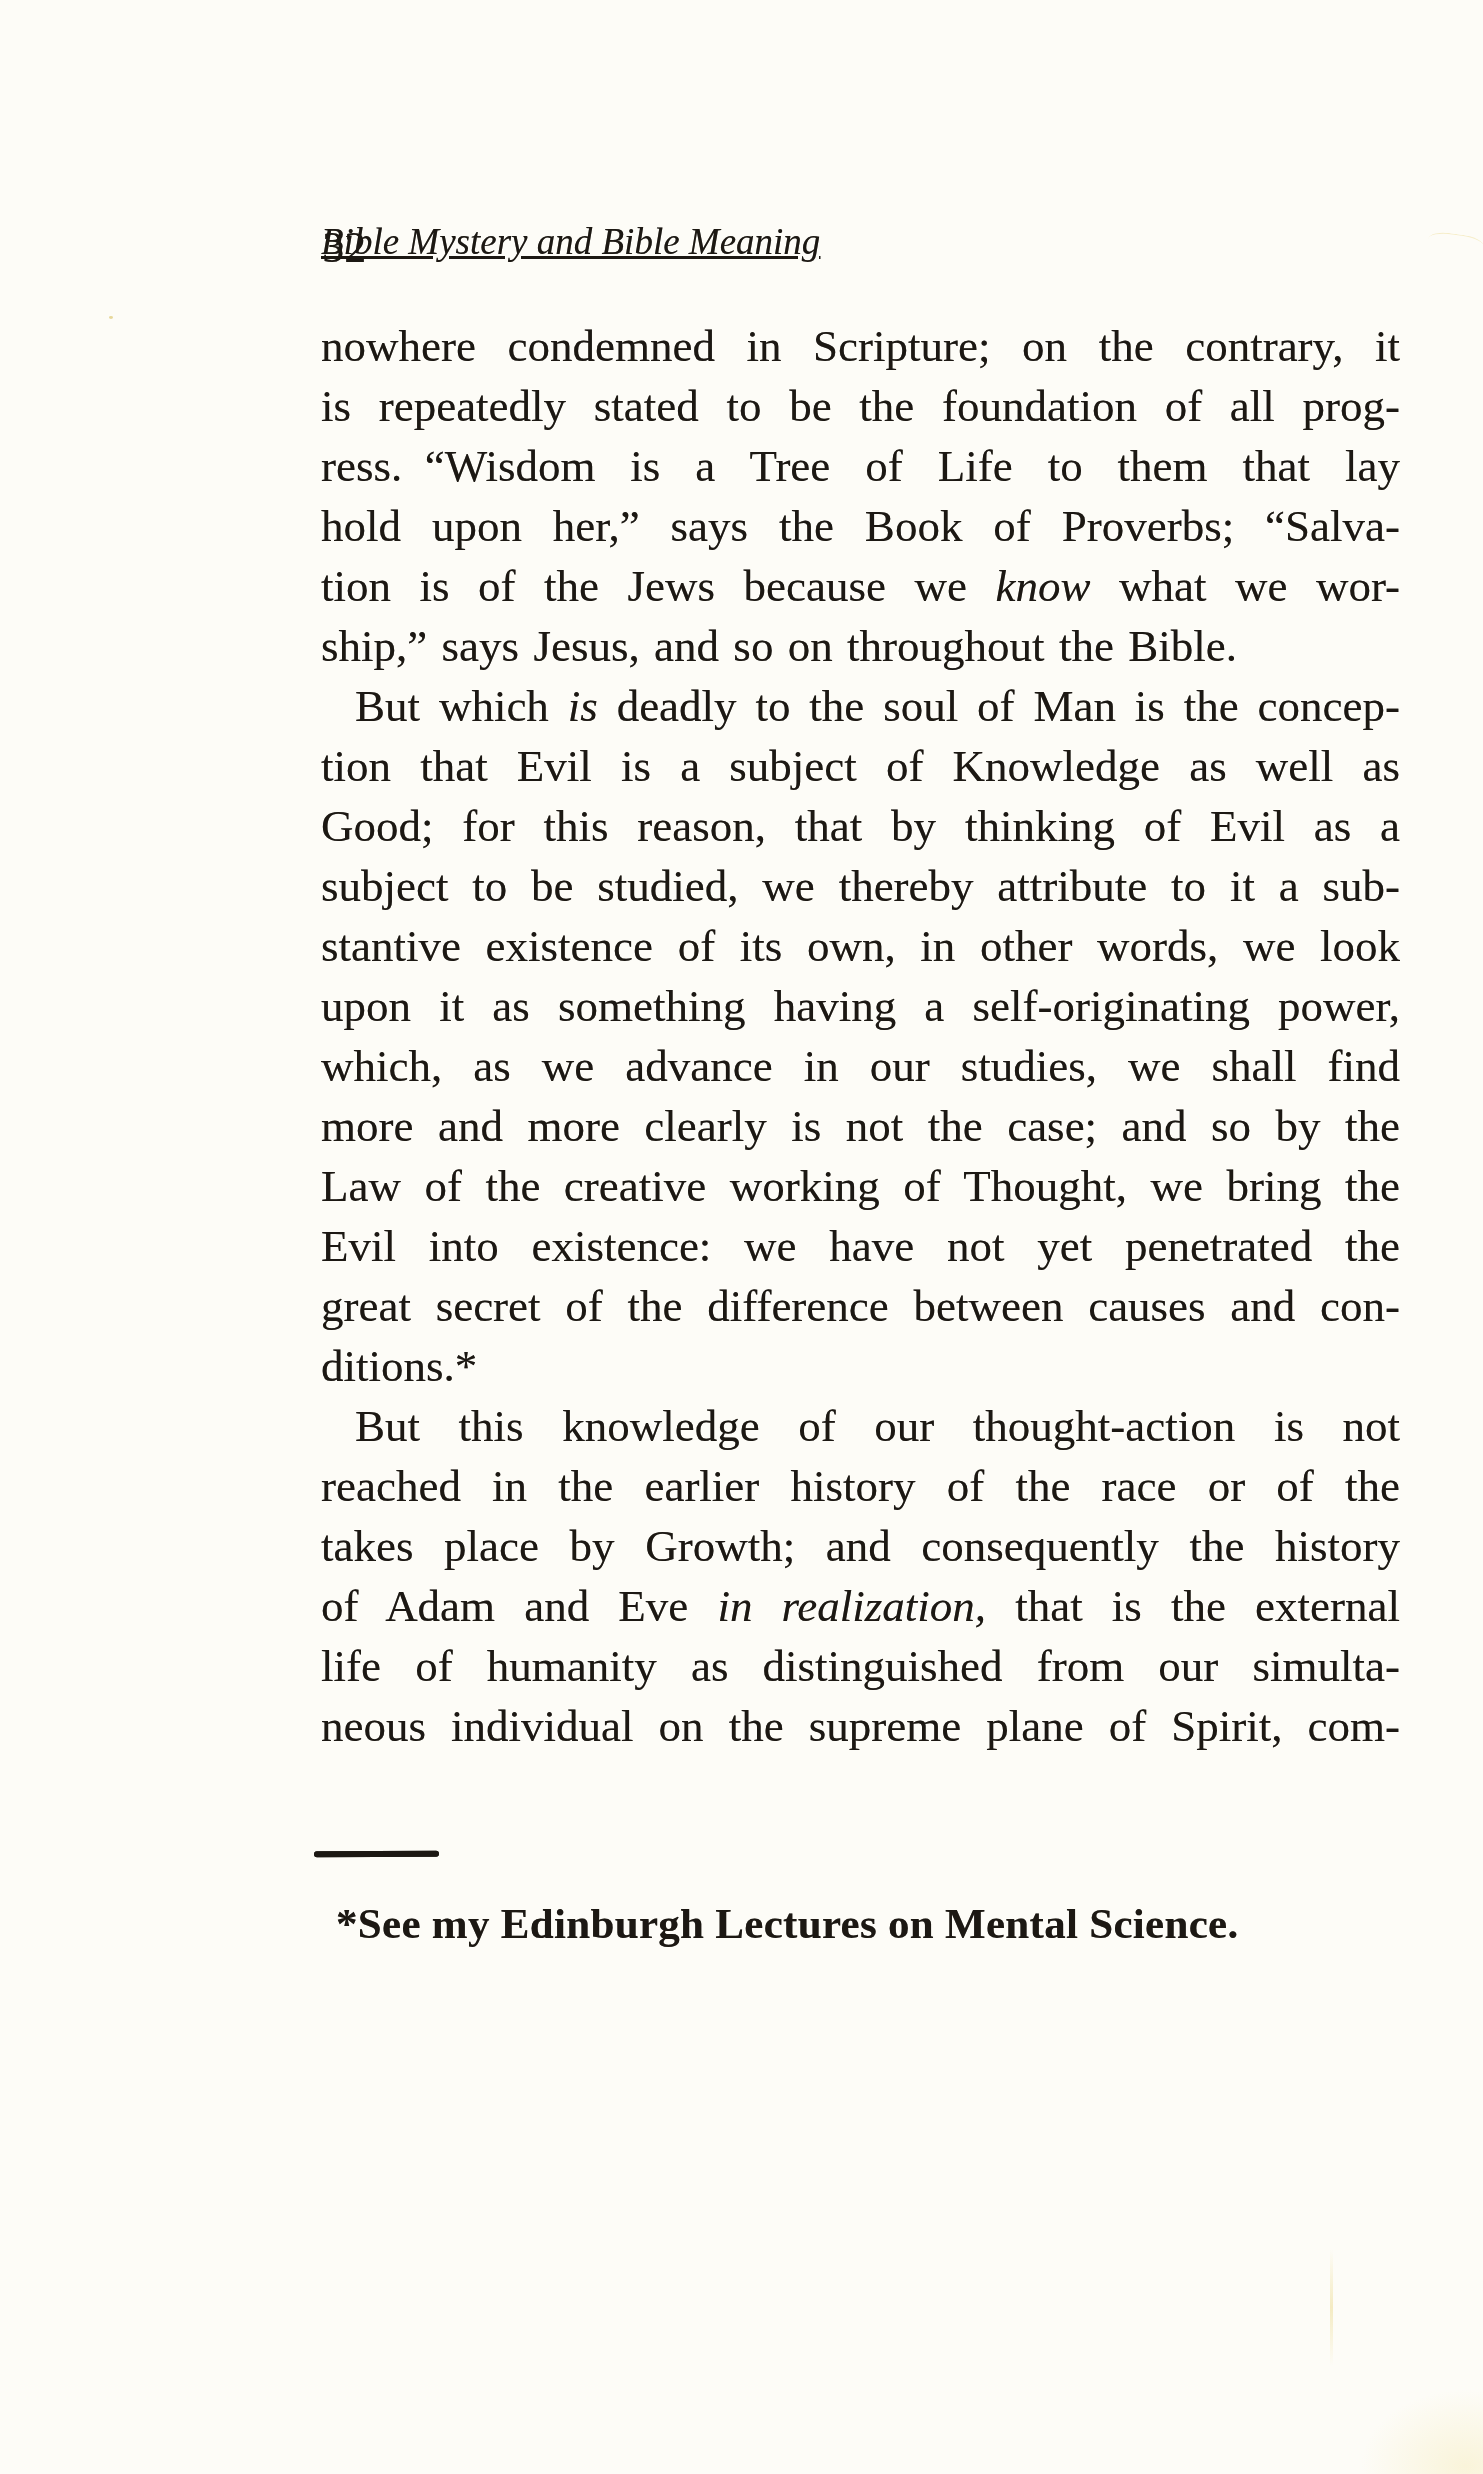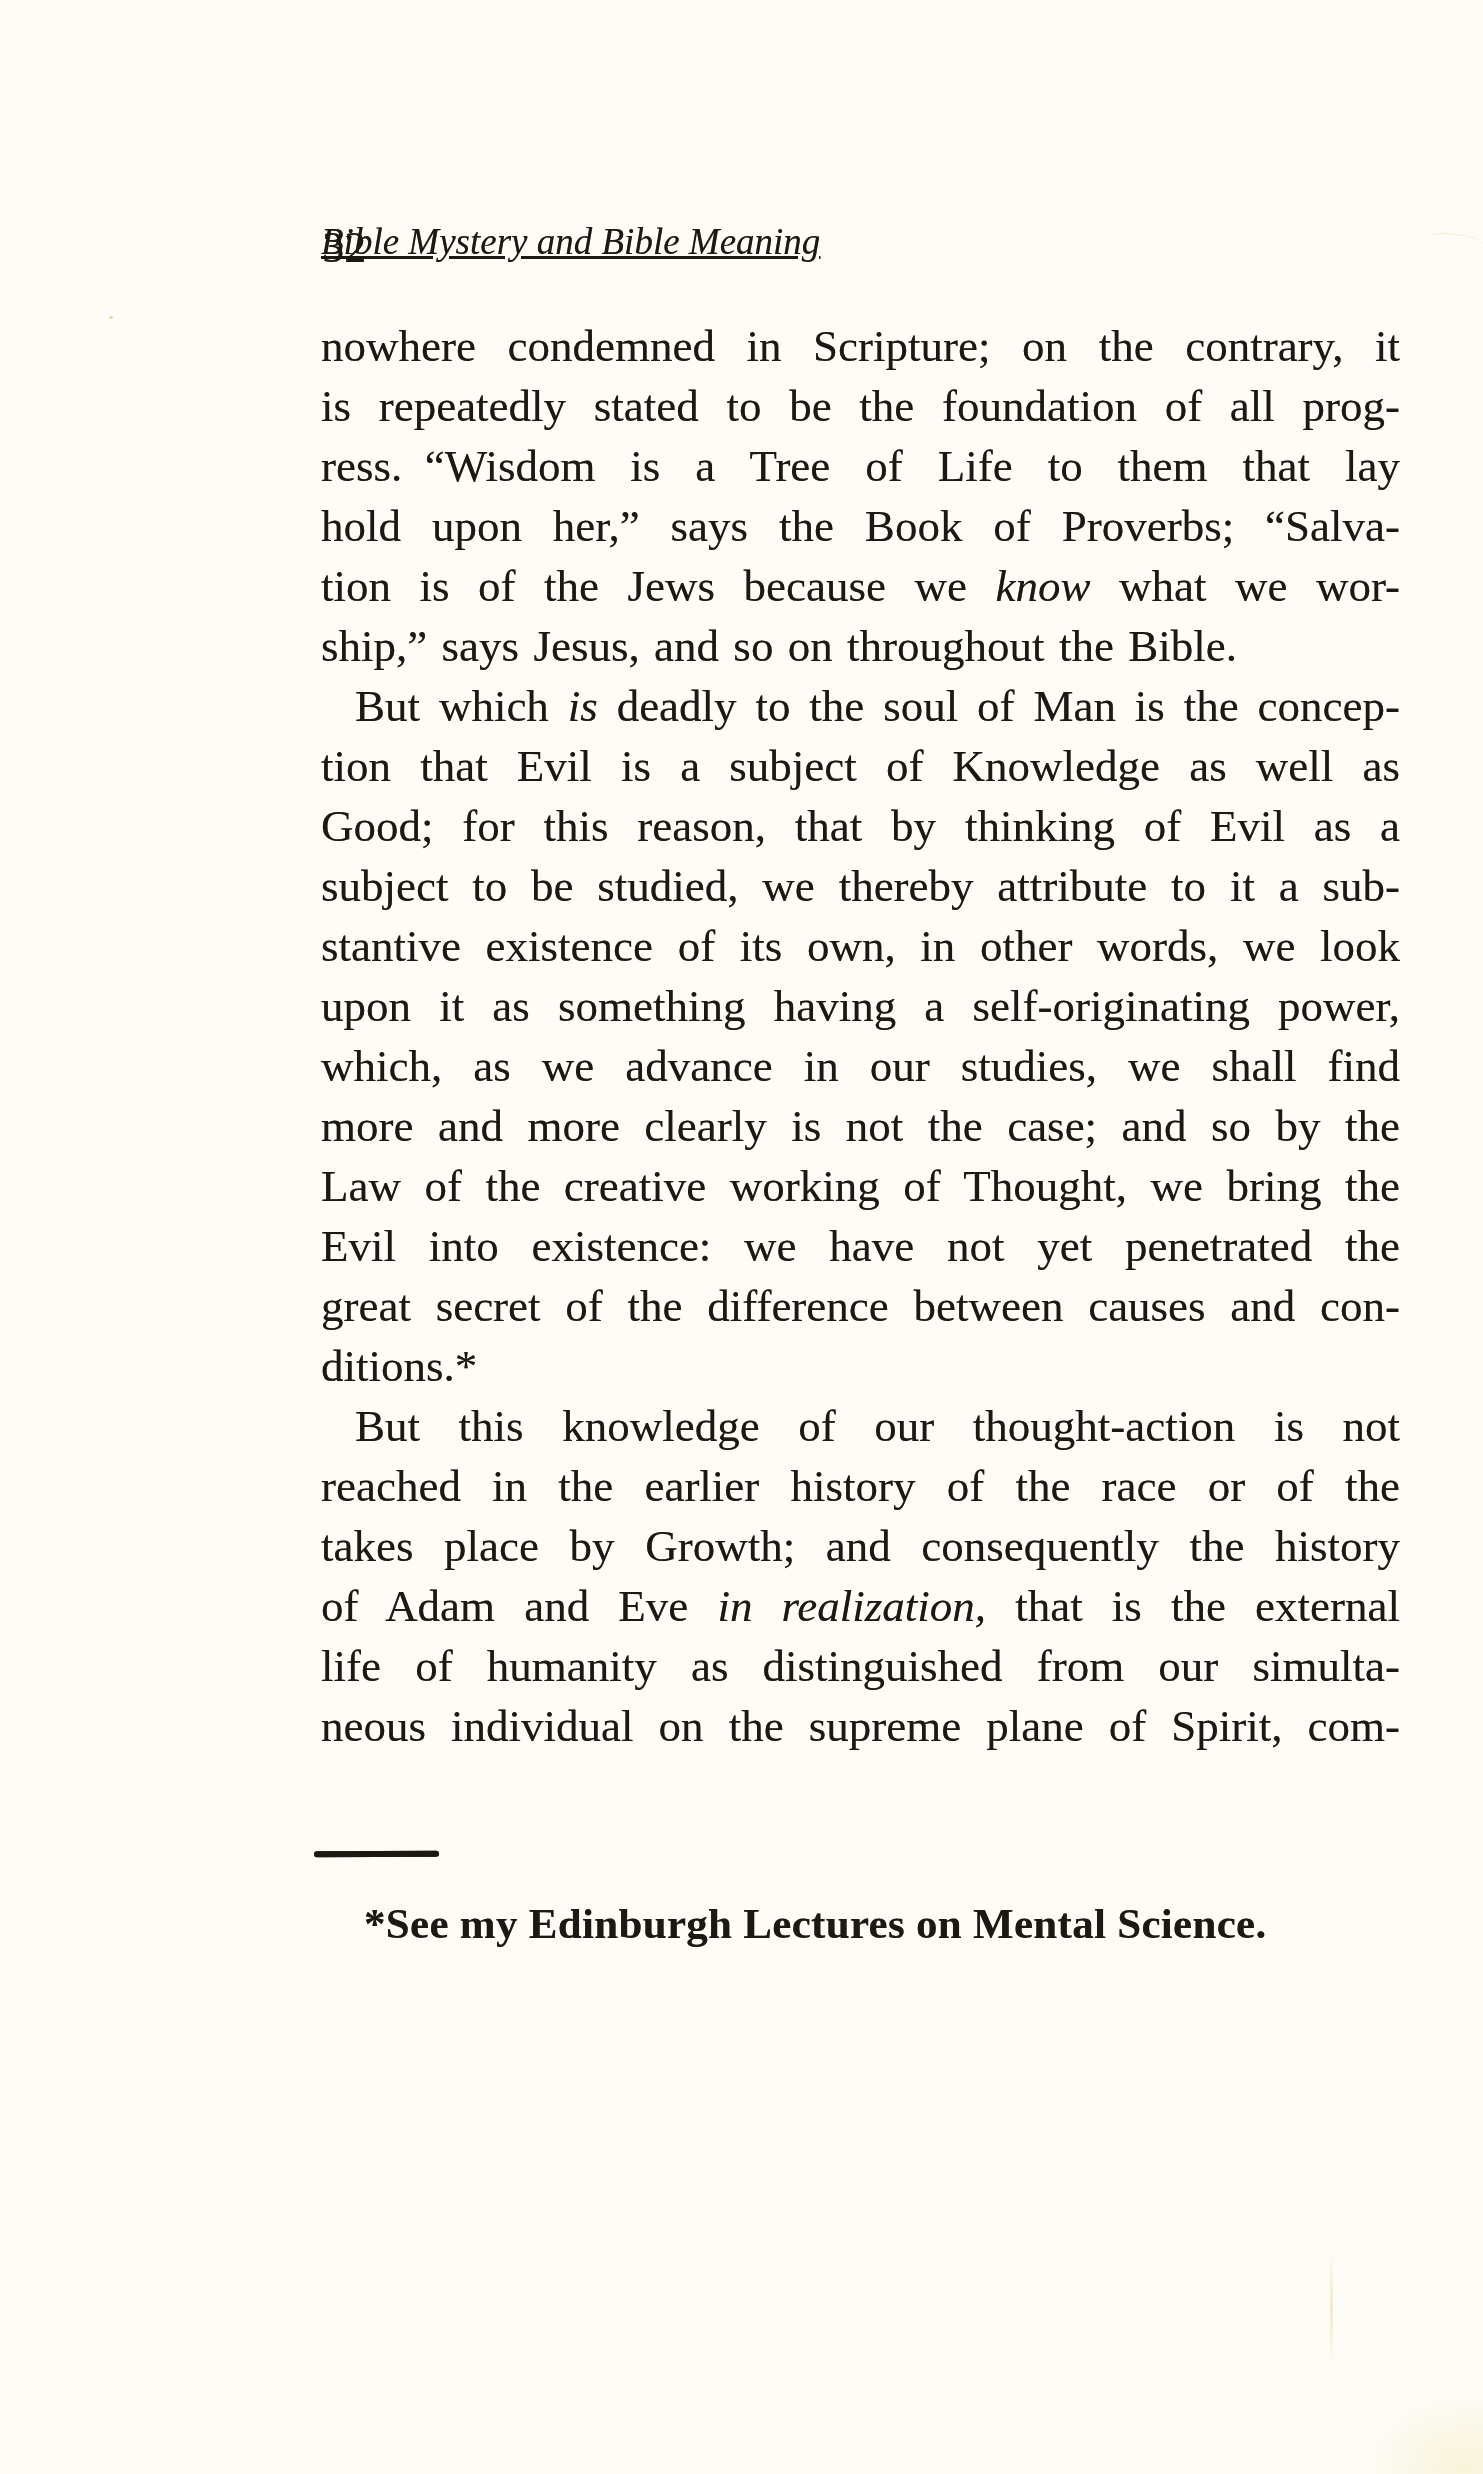--- a/index.html
+++ b/index.html
@@ -61,21 +61,21 @@
     top: 1851px;
     width: 125px;
     height: 5.6px;
     background: #1c1813;
     border-radius: 3.1px;
     box-shadow: 0 0 0.6px rgba(28,24,19,0.9);
     transform: rotate(-0.3deg);
   }
   .footnote {
     position: absolute;
-    left: 364px;
+    left: 336px;
     top: 1895px;
     width: 1052px;
     font-size: 43px;
     line-height: 57px;
     font-weight: 700;
     letter-spacing: 0.3px;
     white-space: nowrap;
     overflow: hidden;
   }
   

